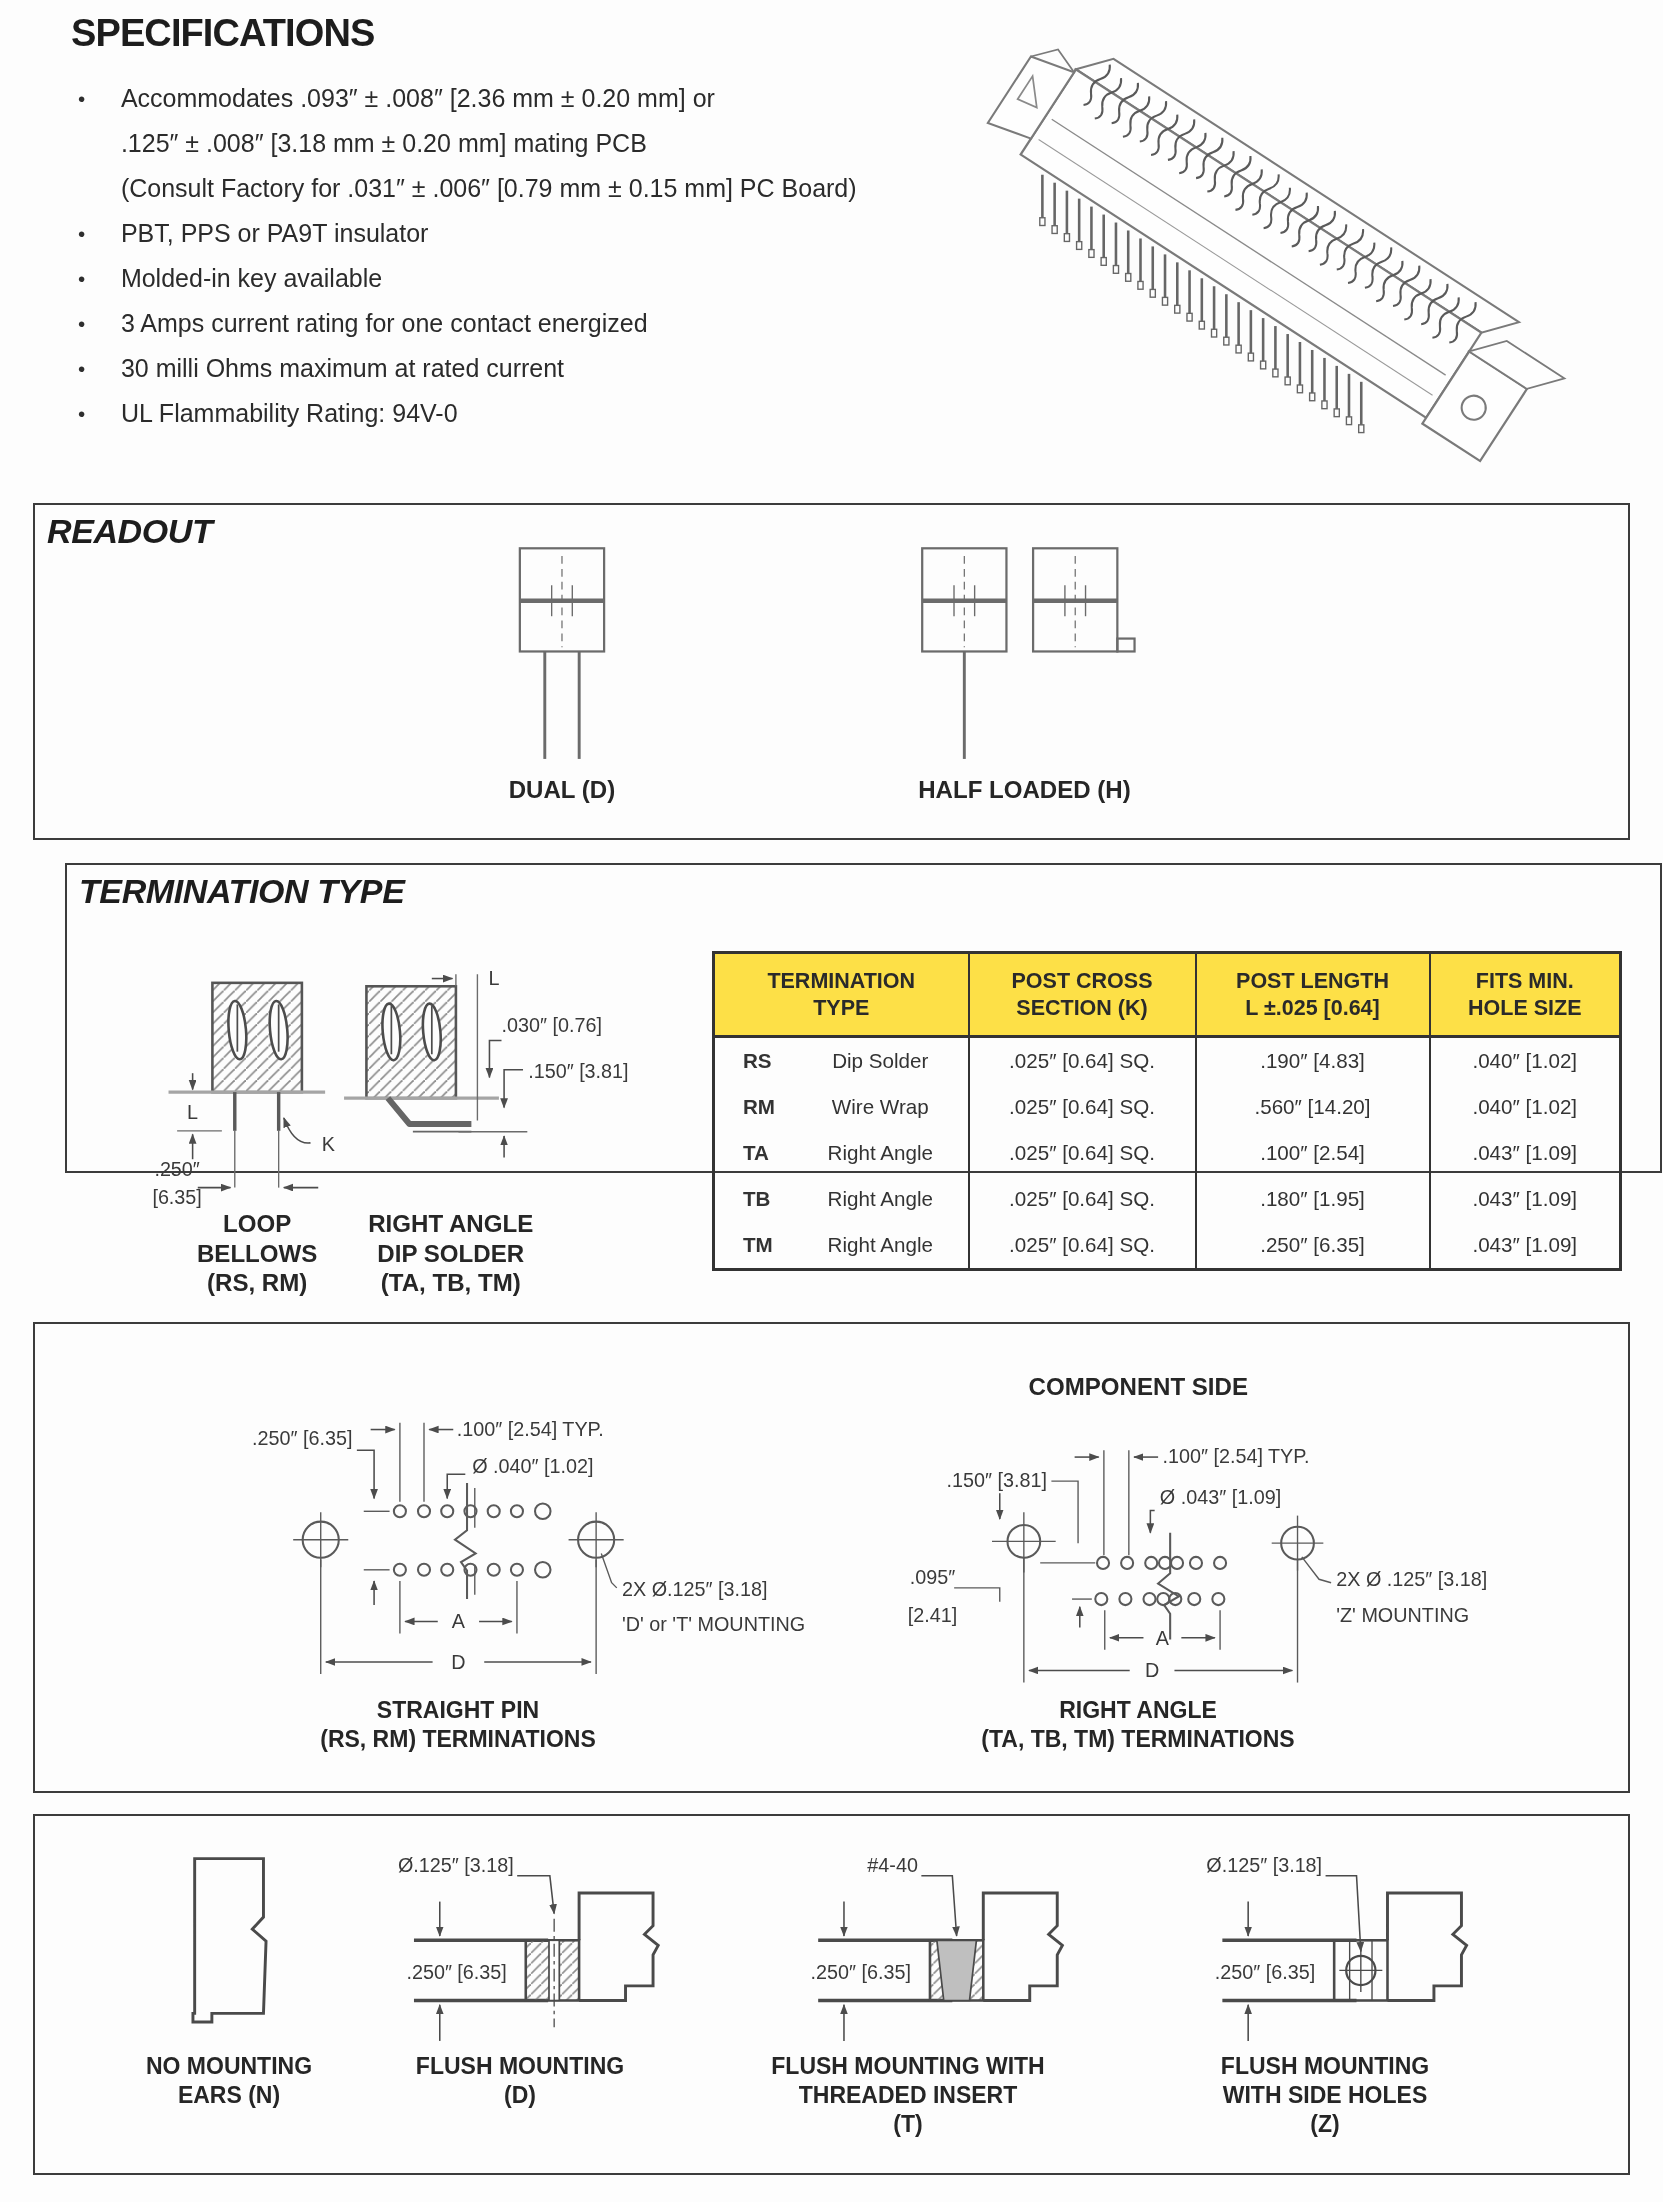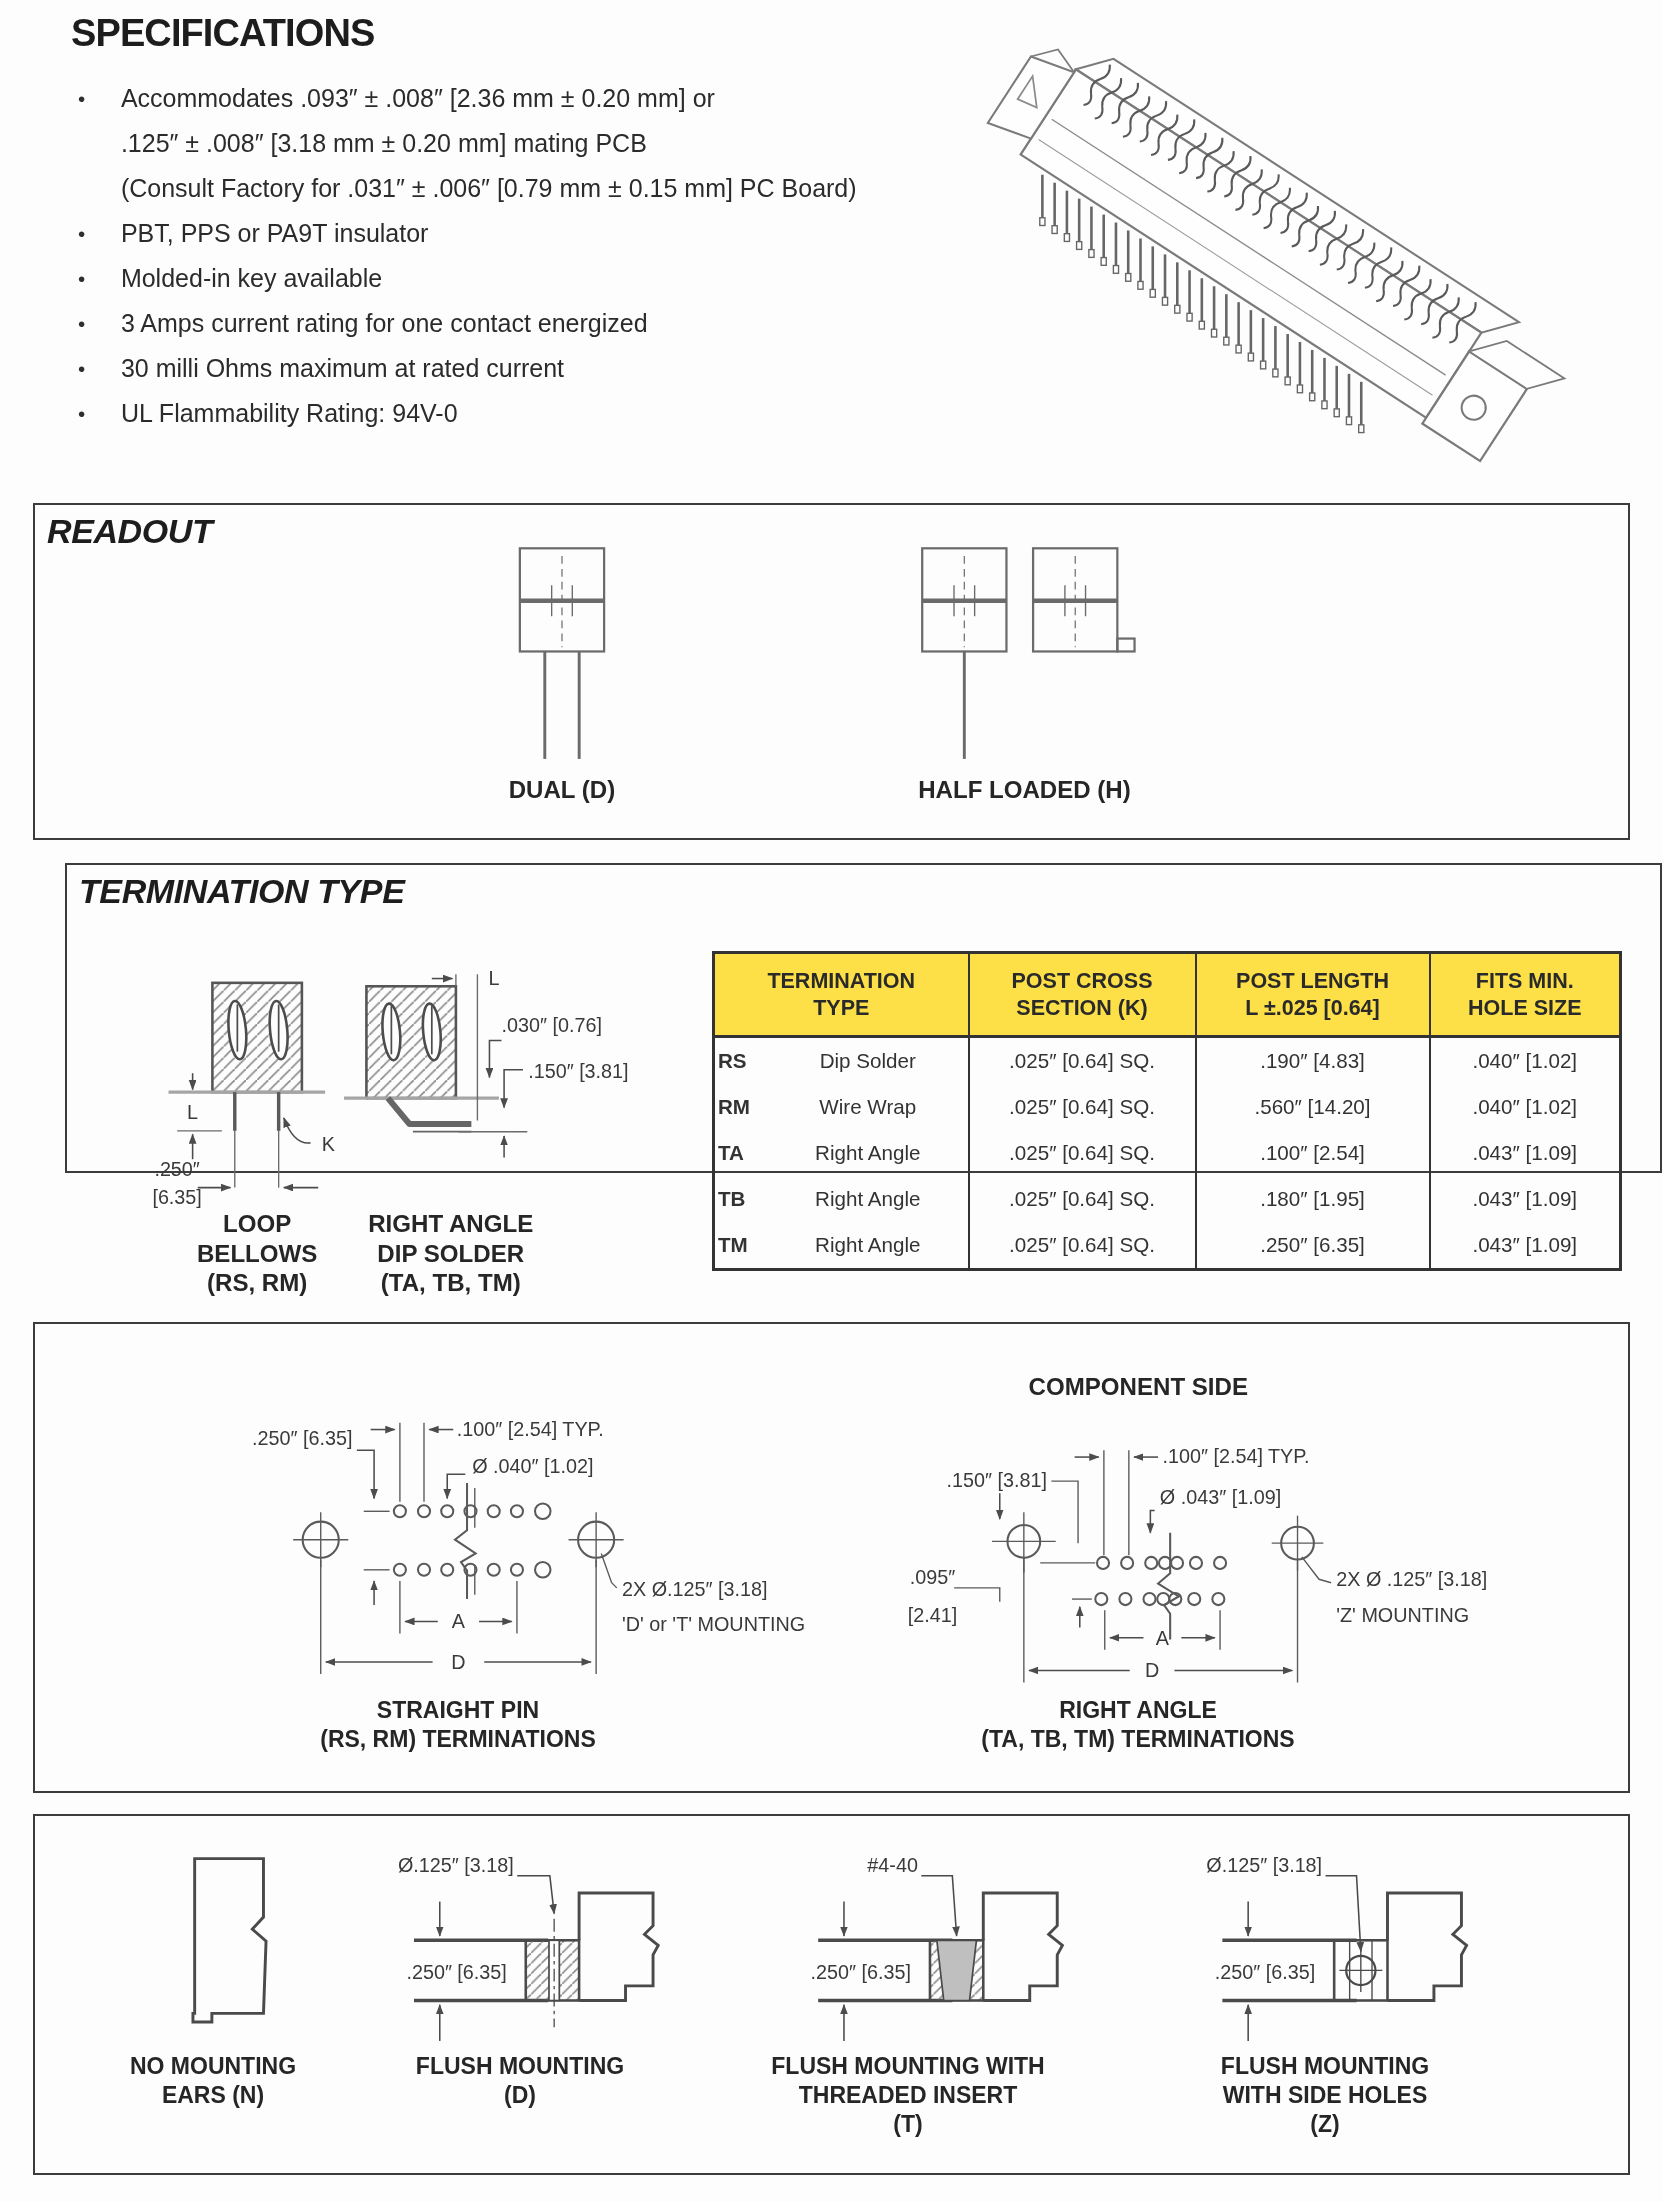--- a/index.html
+++ b/index.html
@@ -28,21 +28,21 @@
            font-size:23px;line-height:29px;white-space:pre-line;color:#262626;}
 
   
   table.term{position:absolute;left:645px;top:86px;width:907px;border-collapse:collapse;
              table-layout:fixed;border:3.4px solid #333;}
   .term th{background:#fde047;border-bottom:3.4px solid #333;font-size:21.5px;line-height:27px;
            font-weight:bold;height:79px;white-space:pre-line;color:#2a2a2a;text-align:center;}
   .term td{font-size:20.6px;color:#333;height:46px;text-align:center;padding:0;}
   .term th + th, .term td + td{border-left:2.6px solid #333;}
   .codecell{display:flex;align-items:center;}
-  .code{width:62px;font-weight:bold;text-align:left;padding-left:3px;flex:none;}
+  .code{width:62px;font-weight:bold;text-align:left;padding-left:28px;flex:none;}
   .cname{flex:1;text-align:center;padding-right:12px;}
 </style>
 </head>
 <body>
 
 <div class="page">
 
   <div class="specs">
     <h1 class="spec-title">SPECIFICATIONS</h1>
     <div class="bullet">
@@ -539,21 +539,21 @@
         <line x1="1541" y1="115" x2="1541" y2="165" stroke-width="1.6"></line>
         <path d="M1572,105 L1572,50 L1658,50 L1658,88 L1648,98 L1664,111 L1658,122 L1658,158 L1626,158 L1626,175 L1572,175" stroke-width="3.4"></path>
         <path d="M1500,30 L1536,30 L1541,118" stroke-width="1.8" marker-end="url(#ar-m)"></path>
         <line x1="1410" y1="60" x2="1410" y2="100" stroke-width="1.8" marker-end="url(#ar-m)"></line>
         <line x1="1410" y1="222" x2="1410" y2="180" stroke-width="1.8" marker-end="url(#ar-m)"></line>
         <text x="1496" y="26" text-anchor="end" stroke="none" fill="#3a3a3a">Ø.125″ [3.18]</text>
         <text x="1488" y="150" text-anchor="end" stroke="none" fill="#3a3a3a">.250″ [6.35]</text>
       </g>
     </svg>
 
-    <div class="htmlcap" style="left:178px;top:236px;">NO MOUNTING
+    <div class="htmlcap" style="left:194px;top:236px;">NO MOUNTING
 EARS (N)</div>
     <div class="htmlcap" style="left:485px;top:236px;">FLUSH MOUNTING
 (D)</div>
     <div class="htmlcap" style="left:873px;top:236px;">FLUSH MOUNTING WITH
 THREADED INSERT
 (T)</div>
     <div class="htmlcap" style="left:1290px;top:236px;">FLUSH MOUNTING
 WITH SIDE HOLES
 (Z)</div>
   </section>

